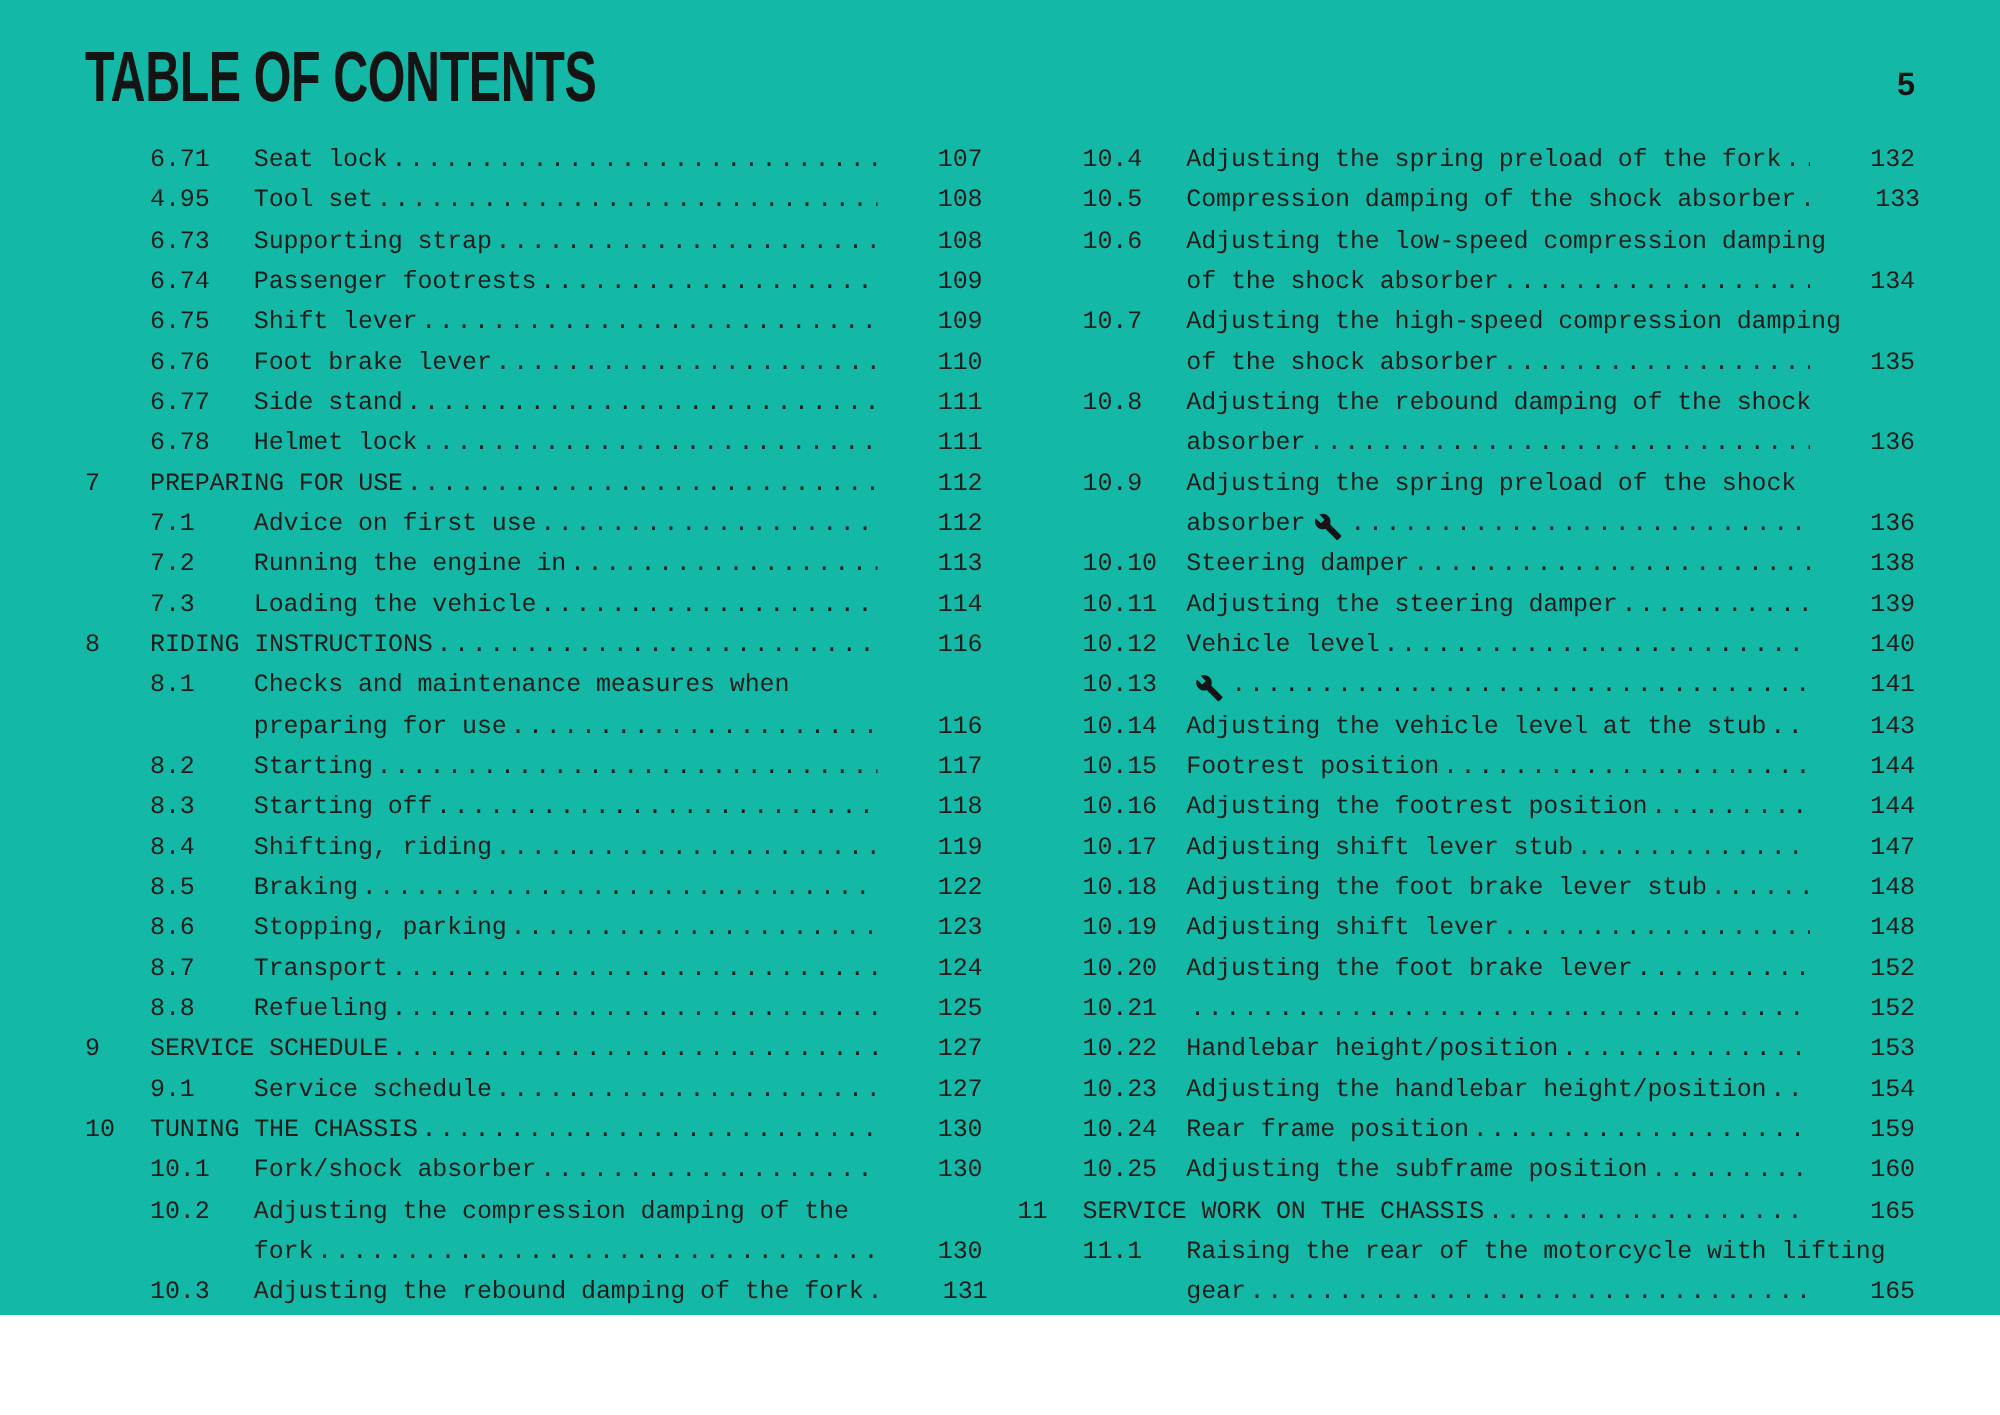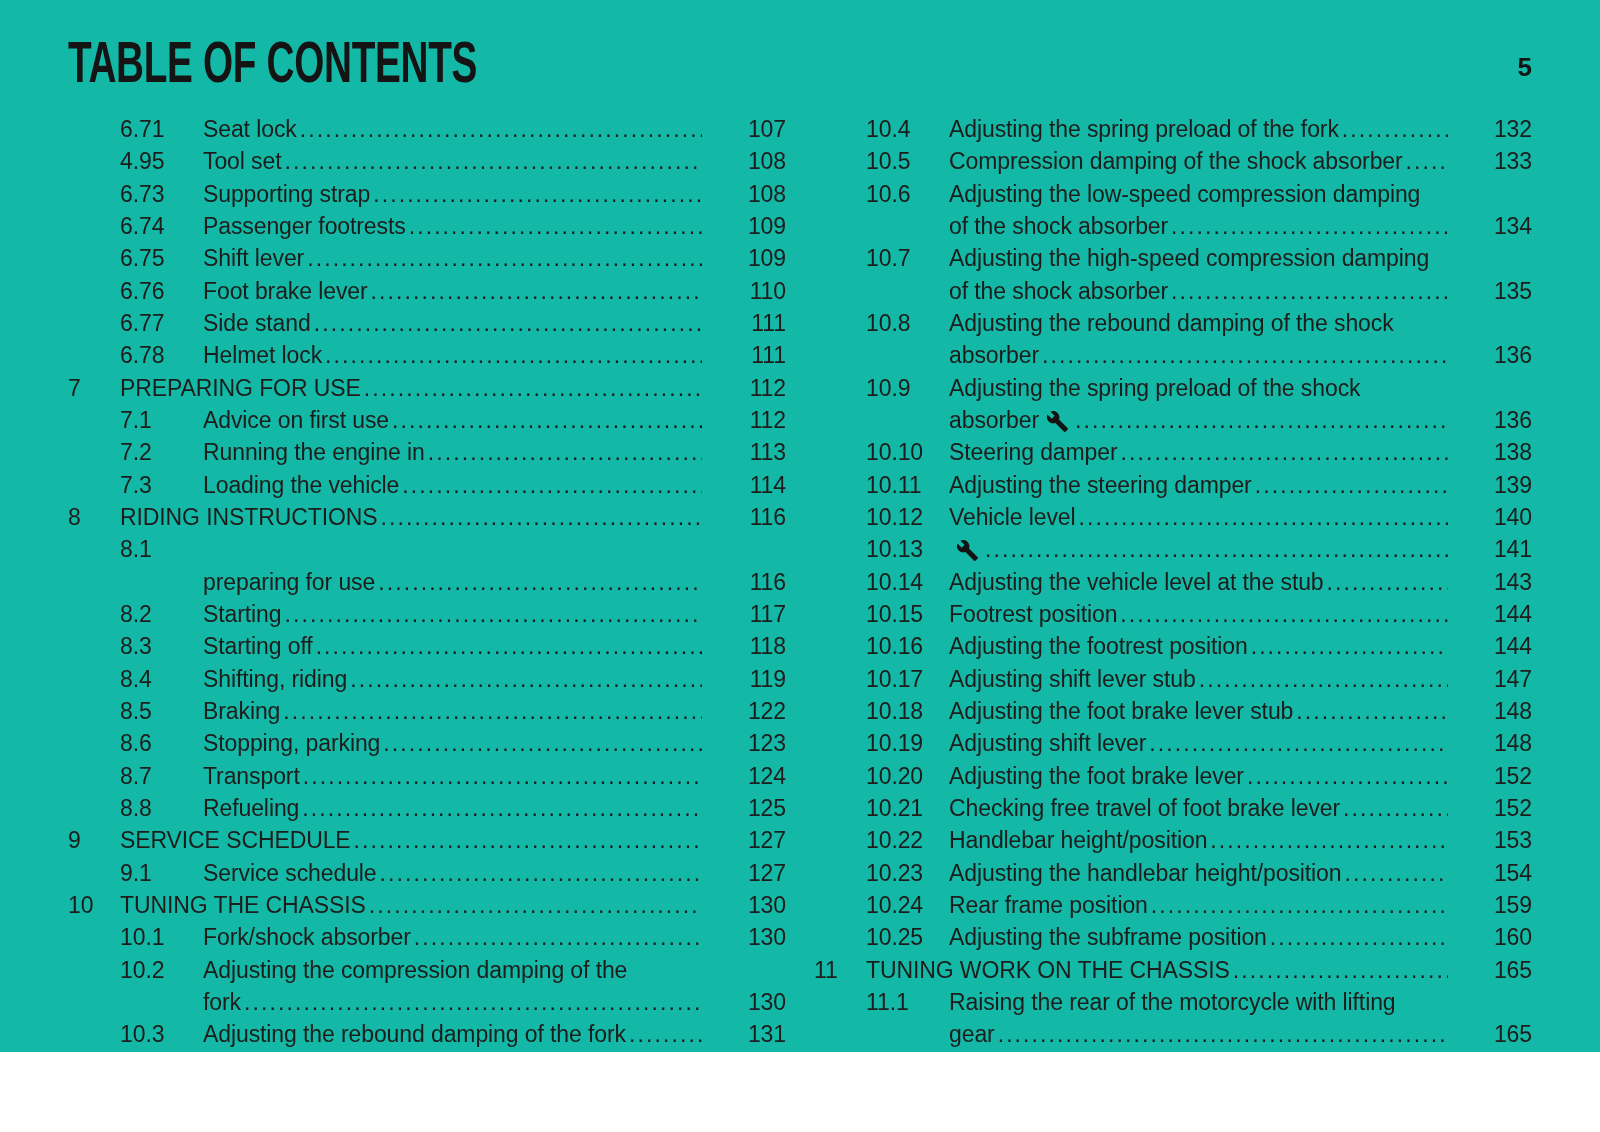--- a/index.html
+++ b/index.html
@@ -16,21 +16,21 @@
     position:absolute;top:52px;right:68px;
     font-size:26px;font-weight:bold;color:#141414;
   }
   .columns{
     position:absolute;left:68px;right:68px;top:113px;
     display:flex;gap:28px;
   }
   .col{flex:1 1 0;min-width:0;}
   .row{
     display:flex;height:32.33px;line-height:32.33px;
-    font-size:23px;letter-spacing:-0.1px;
+    font-size:20px;letter-spacing:-0.1px;font-family:Liberation Mono, monospace;
   }
   .ind-ch{flex:none;width:52px;}
   .ind-sub{flex:none;width:83px;}
   .t{flex:none;white-space:pre;}
   .leader{
     flex:1 1 0;min-width:12px;overflow:hidden;white-space:nowrap;
     letter-spacing:2.1px;margin:0 16px 0 3px;
   }
   .pg{flex:none;width:40px;text-align:right;margin-left:28px;}
   .wr{flex:none;align-self:center;display:flex;align-items:center;margin:2px 3px 0 7px;}
@@ -129,20 +129,21 @@
         </div>
         <div class="row">
           <span class="ind-ch num">8</span>
           <span class="t">RIDING INSTRUCTIONS</span>
           <span class="leader">............................................................................................................................................................................................................................................................................................................</span>
           <span class="pg">116</span>
         </div>
         <div class="row">
           <span class="ind-ch"></span>
           <span class="ind-sub num">8.1</span>
+          <span class="t">Checks and maintenance measures when</span>
         </div>
         <div class="row">
           <span class="ind-ch"></span>
           <span class="ind-sub"></span>
           <span class="t">preparing for use</span>
           <span class="leader">............................................................................................................................................................................................................................................................................................................</span>
           <span class="pg">116</span>
         </div>
         <div class="row">
           <span class="ind-ch"></span>
@@ -384,21 +385,20 @@
         <div class="row">
           <span class="ind-ch"></span>
           <span class="ind-sub num">10.20</span>
           <span class="t">Adjusting the foot brake lever</span>
           <span class="leader">............................................................................................................................................................................................................................................................................................................</span>
           <span class="pg">152</span>
         </div>
         <div class="row">
           <span class="ind-ch"></span>
           <span class="ind-sub num">10.21</span>
-          <span class="t">Checking free travel of foot brake lever</span>
           <span class="leader">............................................................................................................................................................................................................................................................................................................</span>
           <span class="pg">152</span>
         </div>
         <div class="row">
           <span class="ind-ch"></span>
           <span class="ind-sub num">10.22</span>
           <span class="t">Handlebar height/position</span>
           <span class="leader">............................................................................................................................................................................................................................................................................................................</span>
           <span class="pg">153</span>
         </div>
@@ -418,21 +418,21 @@
         </div>
         <div class="row">
           <span class="ind-ch"></span>
           <span class="ind-sub num">10.25</span>
           <span class="t">Adjusting the subframe position</span>
           <span class="leader">............................................................................................................................................................................................................................................................................................................</span>
           <span class="pg">160</span>
         </div>
         <div class="row">
           <span class="ind-ch num">11</span>
-          <span class="t">TUNING WORK ON THE CHASSIS</span>
+          <span class="t">SERVICE WORK ON THE CHASSIS</span>
           <span class="leader">............................................................................................................................................................................................................................................................................................................</span>
           <span class="pg">165</span>
         </div>
         <div class="row">
           <span class="ind-ch"></span>
           <span class="ind-sub num">11.1</span>
           <span class="t">Raising the rear of the motorcycle with lifting</span>
         </div>
         <div class="row">
           <span class="ind-ch"></span>

